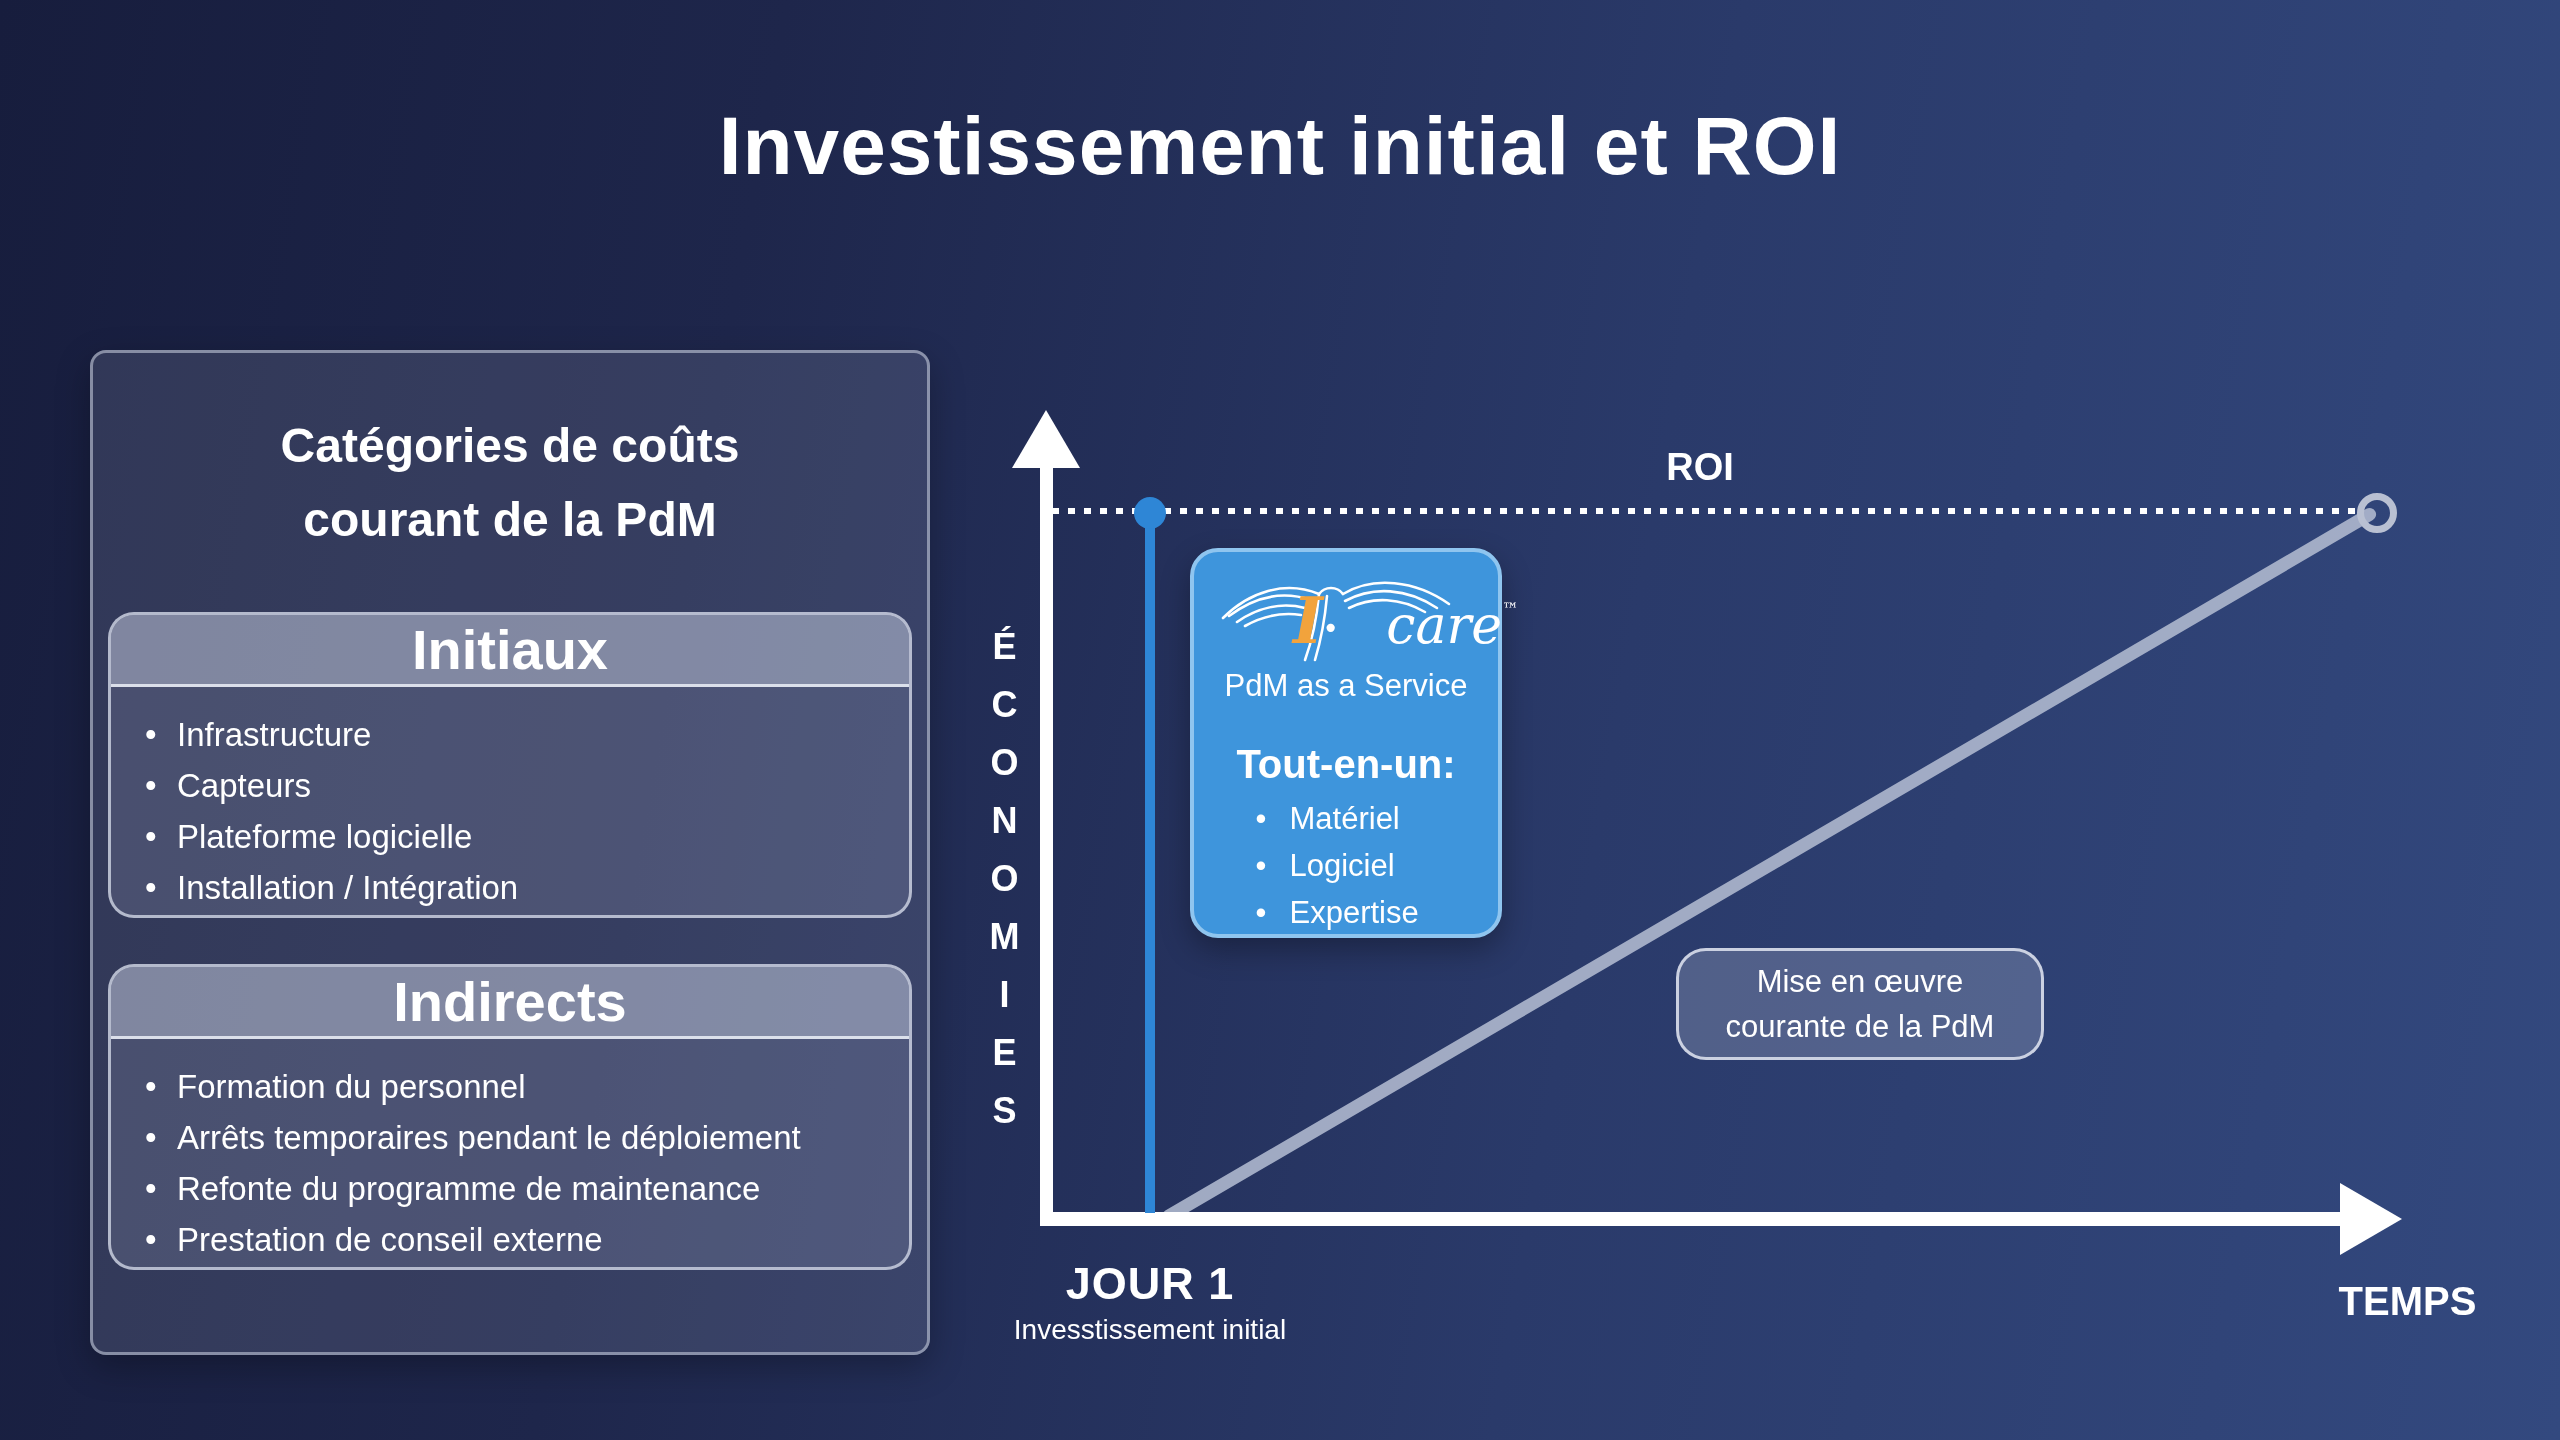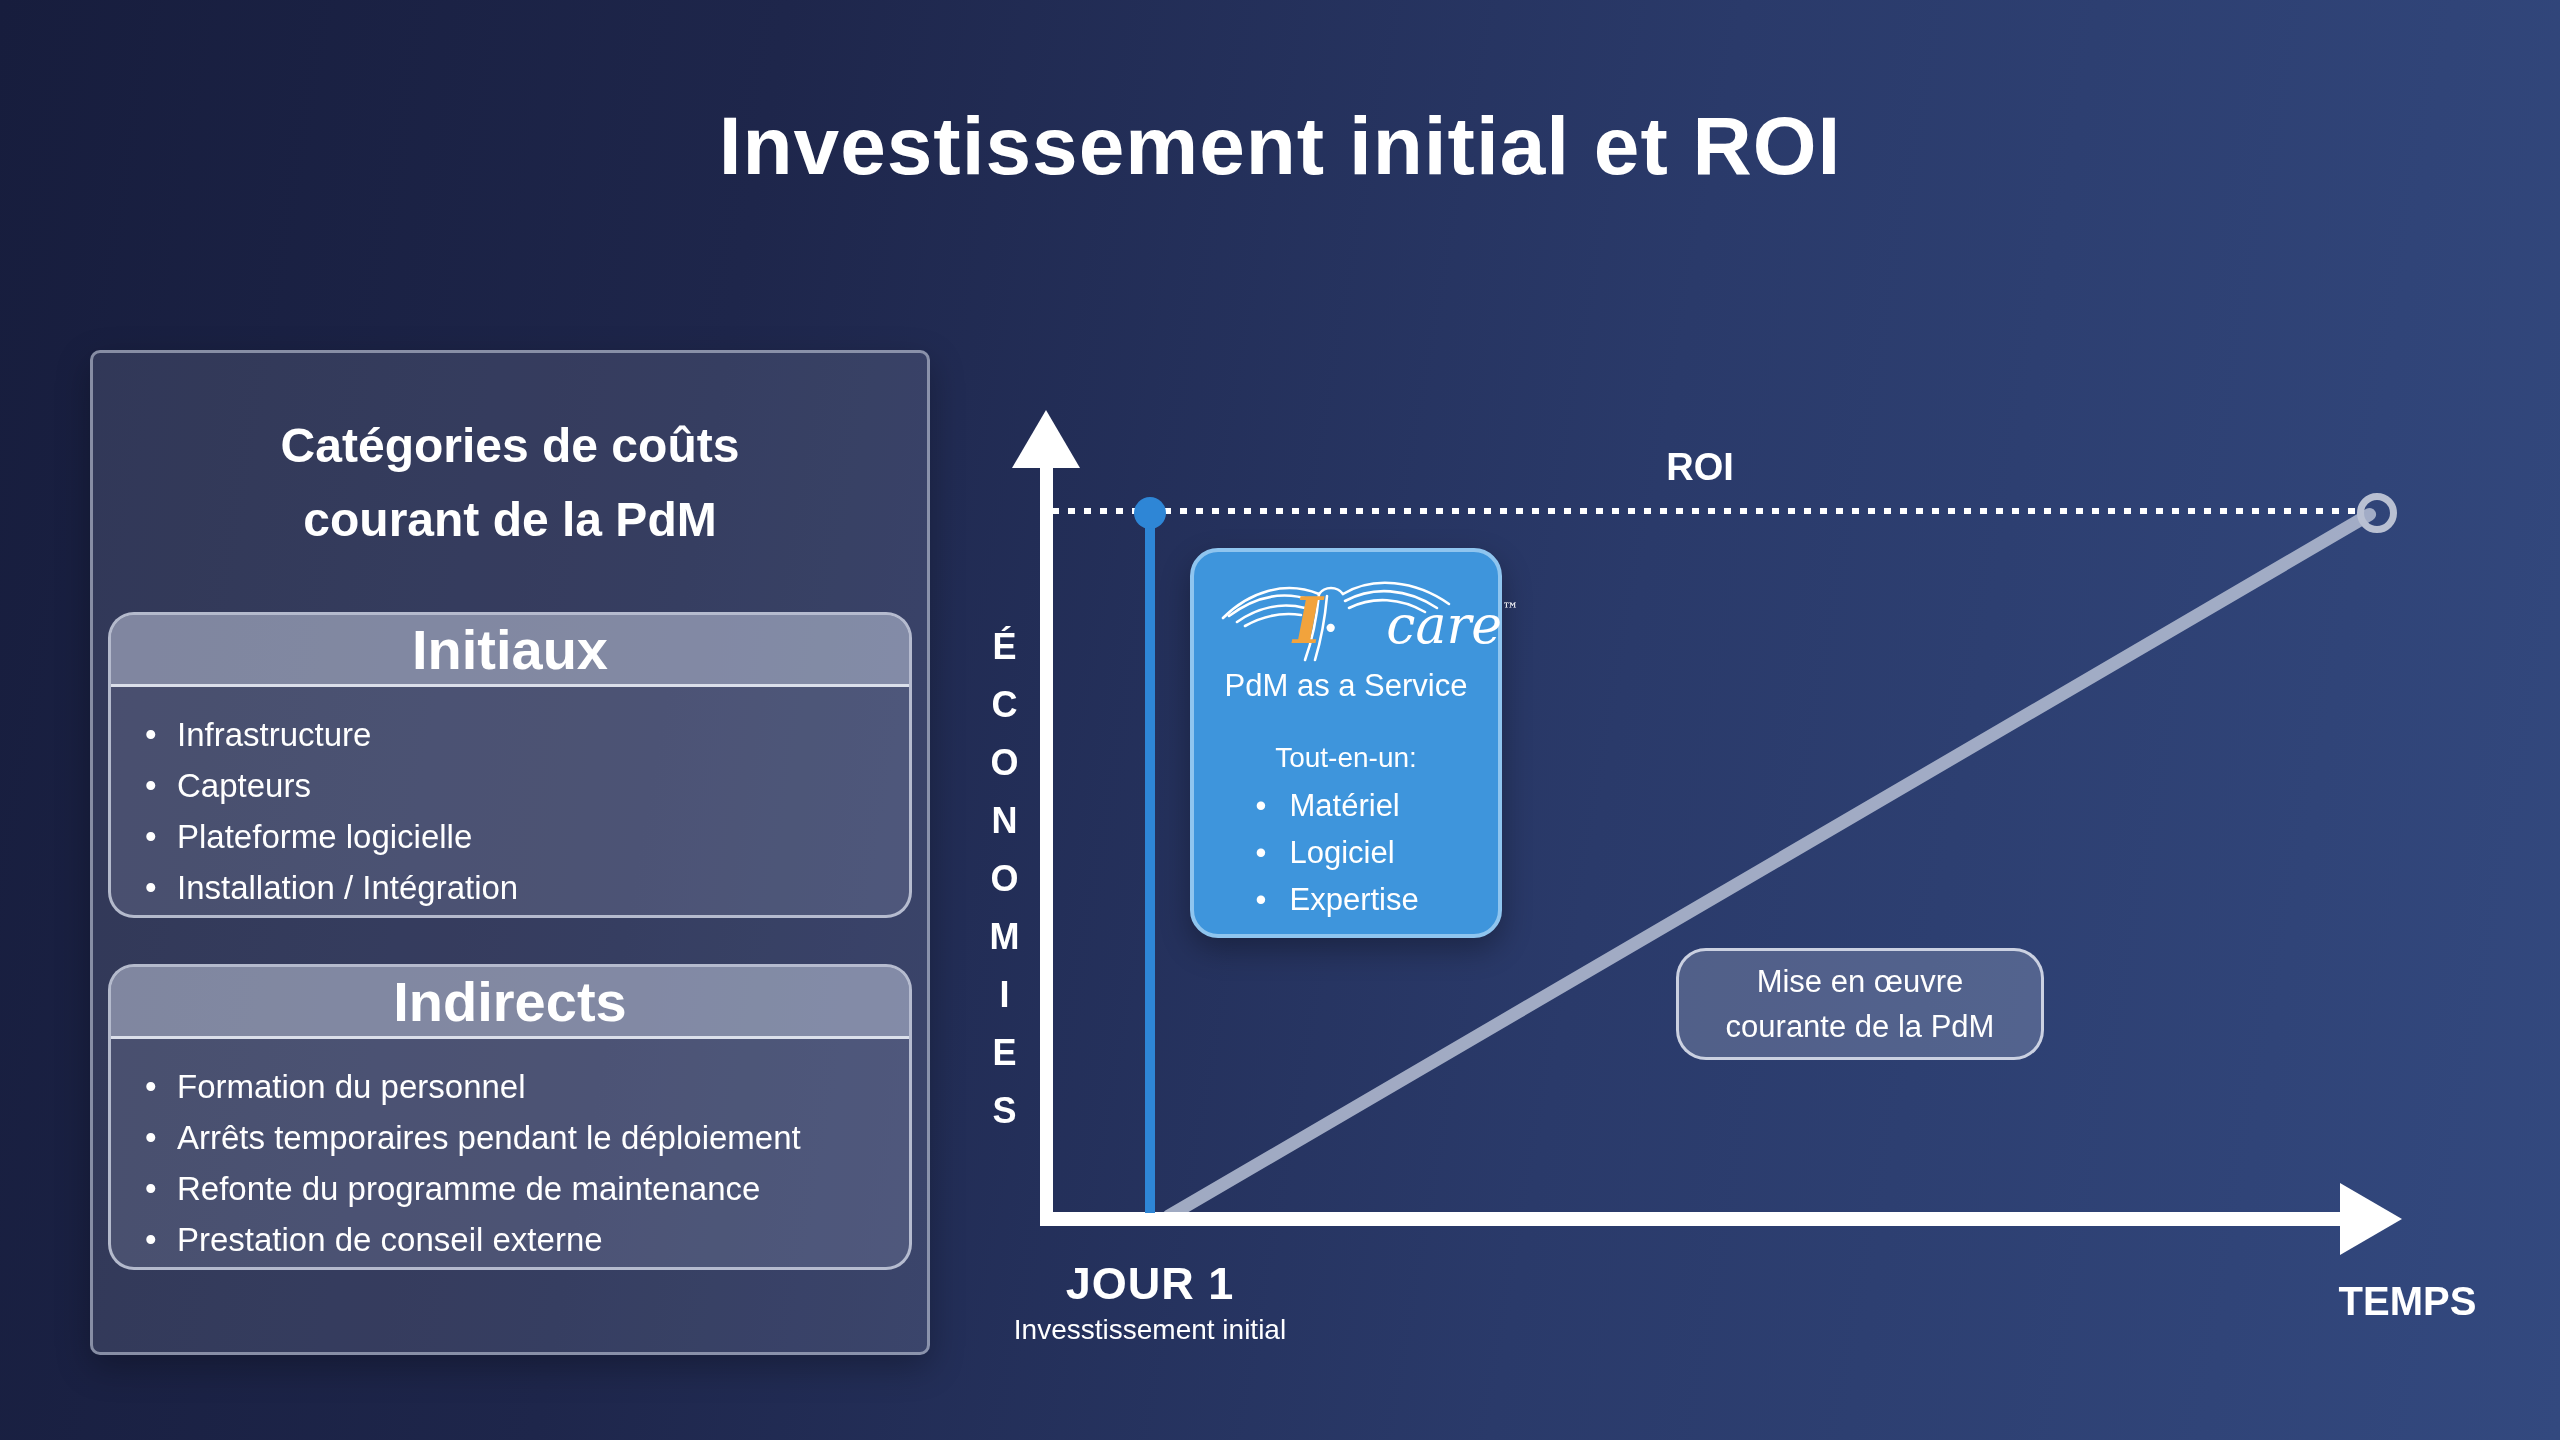--- a/index.html
+++ b/index.html
@@ -13,21 +13,21 @@
   }
   
   .slide-title{
     position:absolute;left:0;right:0;top:44px;
     text-align:center;
     font-size:82px;font-weight:800;letter-spacing:1px;
   }
   
   .panel{
     position:absolute;left:90px;top:350px;width:840px;height:1005px;
-    border-radius:10px;
+    border-radius:16px;
     background:rgba(175,183,208,0.17);
     border:3px solid rgba(205,211,228,0.55);
     box-shadow:0 12px 34px rgba(0,0,0,0.28);
     box-sizing:border-box;
   }
   .panel-title{
     margin-top:56px;
     text-align:center;
     font-size:48px;font-weight:bold;line-height:74px;
   }
@@ -127,21 +127,21 @@
   .brand-line{
     position:absolute;left:78px;bottom:6px;
     font-family:"DejaVu Serif","Liberation Serif",serif;
     white-space:nowrap;
   }
   .brand-i{color:#f2a33c;font-style:italic;font-size:64px;font-weight:bold;}
   .brand-sep{color:#ffffff;font-size:44px;font-weight:bold;}
   .brand-rest{color:#ffffff;font-style:italic;font-size:52px;margin-left:48px;}
   .brand-tm{color:#ffffff;font-size:17px;vertical-align:28px;}
   .service-sub{font-size:31px;margin-top:4px;}
-  .service-list-title{font-size:28px;font-weight:normal;margin-top:38px;}
+  .service-list-title{font-size:40px;font-weight:bold;margin-top:38px;}
   .service-box ul{
     list-style:none;margin:8px auto 0;padding:0;
     width:185px;text-align:left;
   }
   .service-box li{
     position:relative;font-size:31px;line-height:47px;padding-left:36px;
   }
   .service-box li::before{
     content:"•";position:absolute;left:2px;top:0;font-size:31px;
   }

